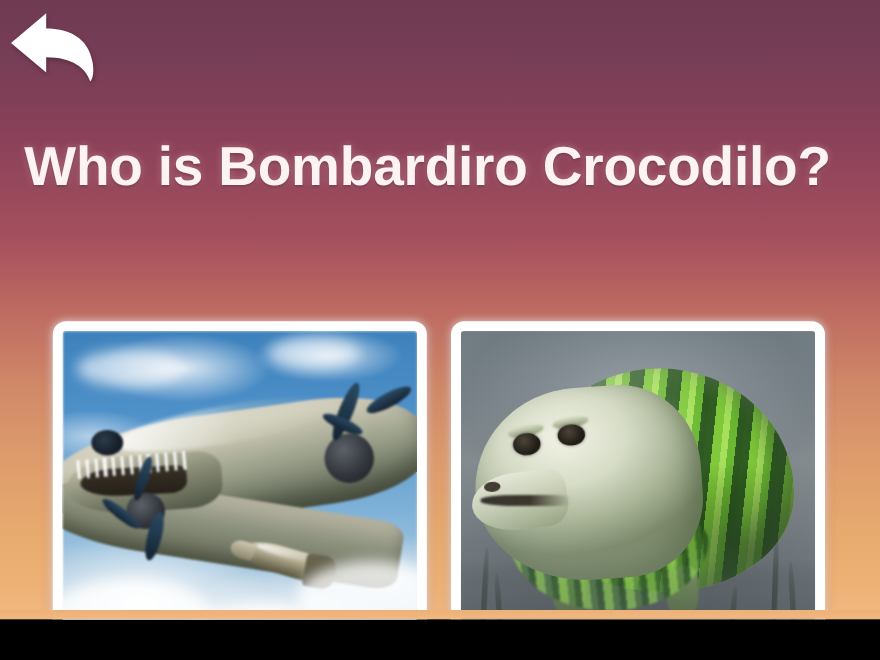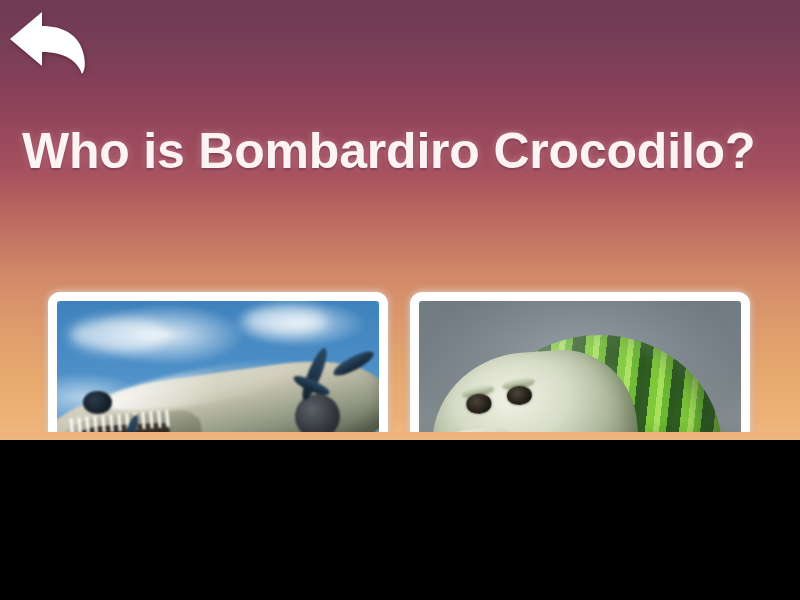--- a/index.html
+++ b/index.html
@@ -12,21 +12,21 @@
     background: #000;
   }
 
   body {
     font-family: "Liberation Sans", sans-serif;
   }
 
   #screen {
     position: relative;
     width: 800px;
-    height: 440px;
+    height: 563px;
     overflow: hidden;
     background:
       linear-gradient(180deg,
         #6f3a53 0%,
         #773e56 10%,
         #8a4159 22%,
         #a44f5e 38%,
         #bd6a61 50%,
         #d08868 62%,
         #dd9a6c 73%,

